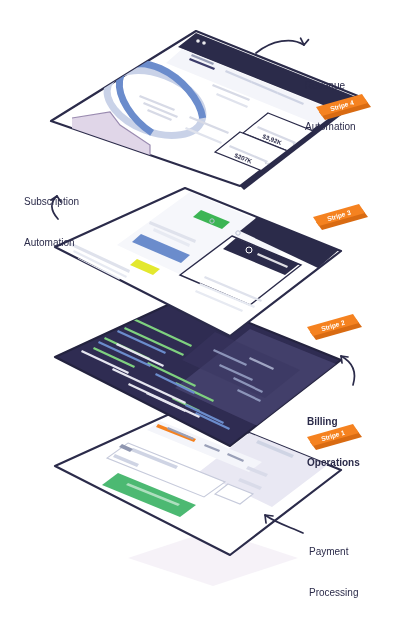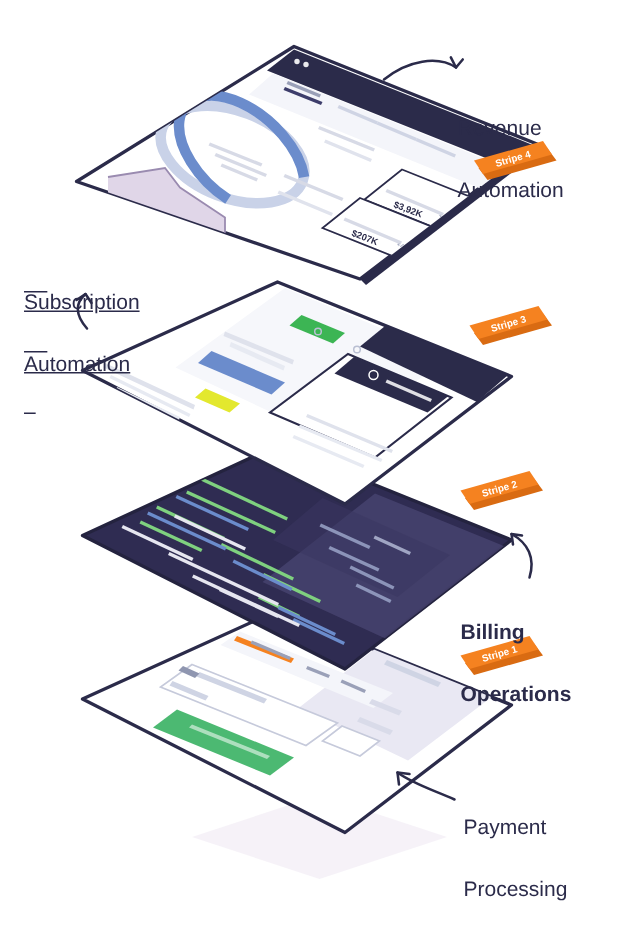--- a/index.html
+++ b/index.html
@@ -1,24 +1,24 @@
 <!DOCTYPE html>
 <html><head>
 <meta charset="utf-8">
 <style>
   html,body{margin:0;padding:0;background:#ffffff;}
   body{width:415px;height:626px;overflow:hidden;position:relative;
        font-family:"Liberation Sans", sans-serif;}
   #stage{position:absolute;inset:0;width:415px;height:626px;}
 
   
-  .anno{position:absolute;color:#2b2b4a;font-size:14px;line-height:13.5px;
+  .anno{position:absolute;color:#2b2b4a;font-size:10px;line-height:13.5px;
         font-family:"Liberation Sans", sans-serif;white-space:pre;}
   .anno-ro{left:305px;top:52px;}
-  .anno-sm{left:16px;top:168px;text-decoration:underline;}
+  .anno-sm{left:24px;top:168px;}
   .anno-ba{left:307px;top:388px;font-weight:bold;}
   .anno-pp{left:309px;top:518px;}
 
   
   .layer{position:absolute;left:0;top:0;width:415px;height:626px;}
 
   
   svg.arrow{position:absolute;overflow:visible;}
 
   .baseShadow{position:absolute;background:#f4f0f7;}

